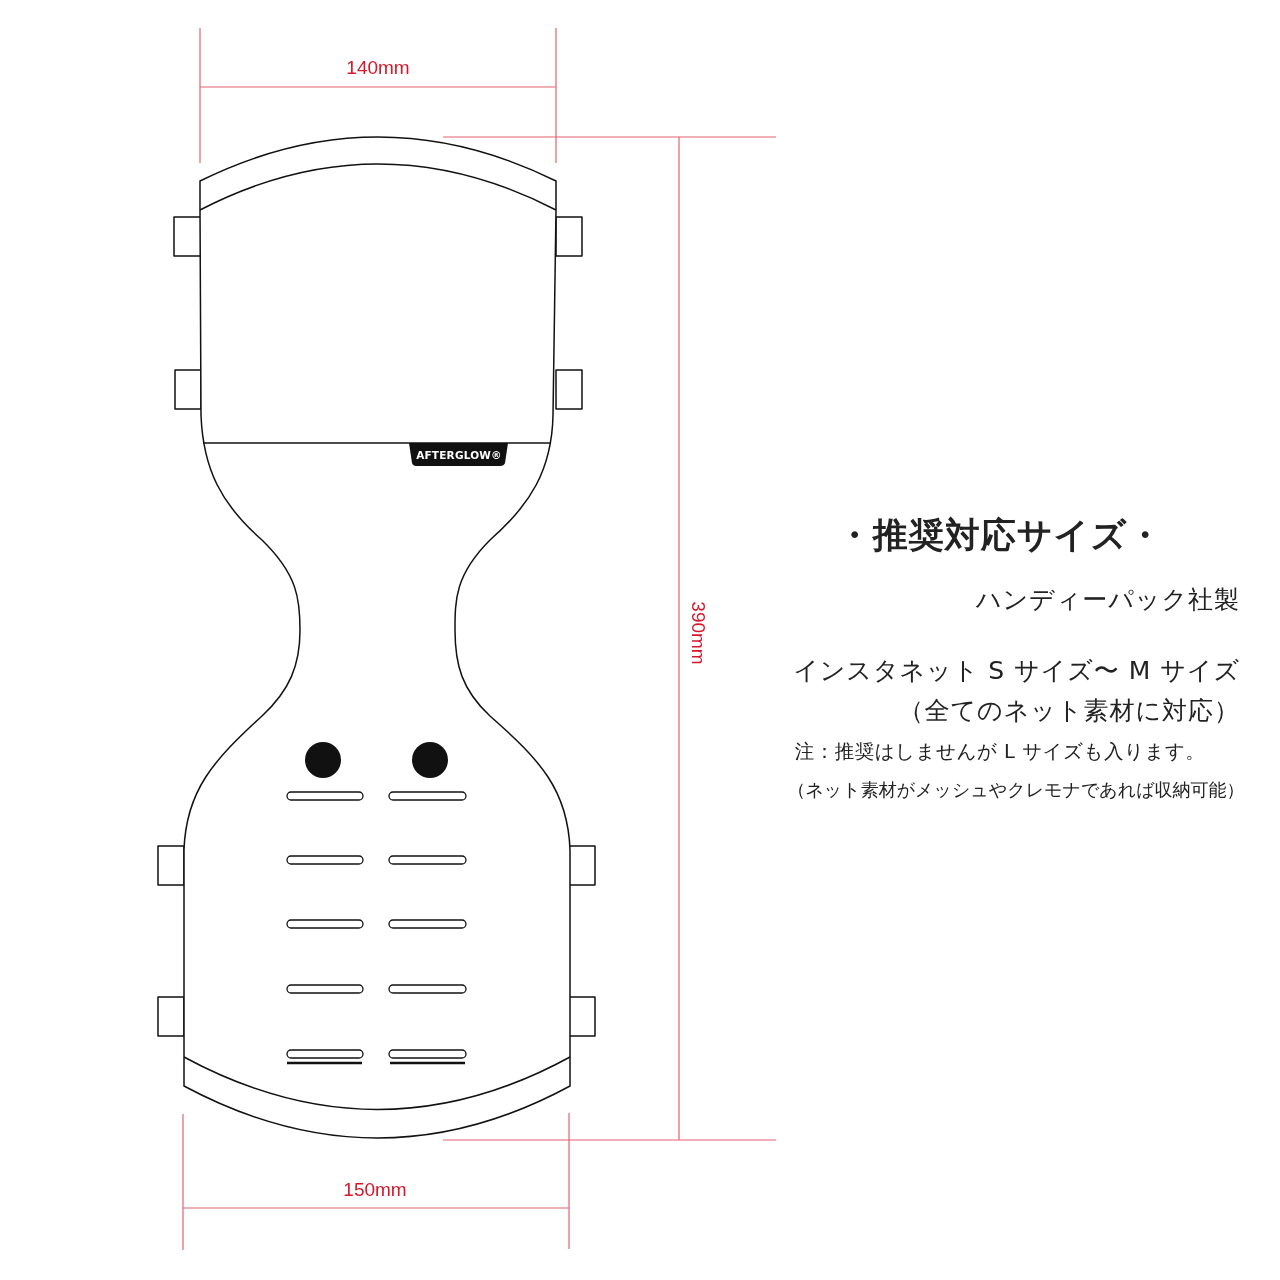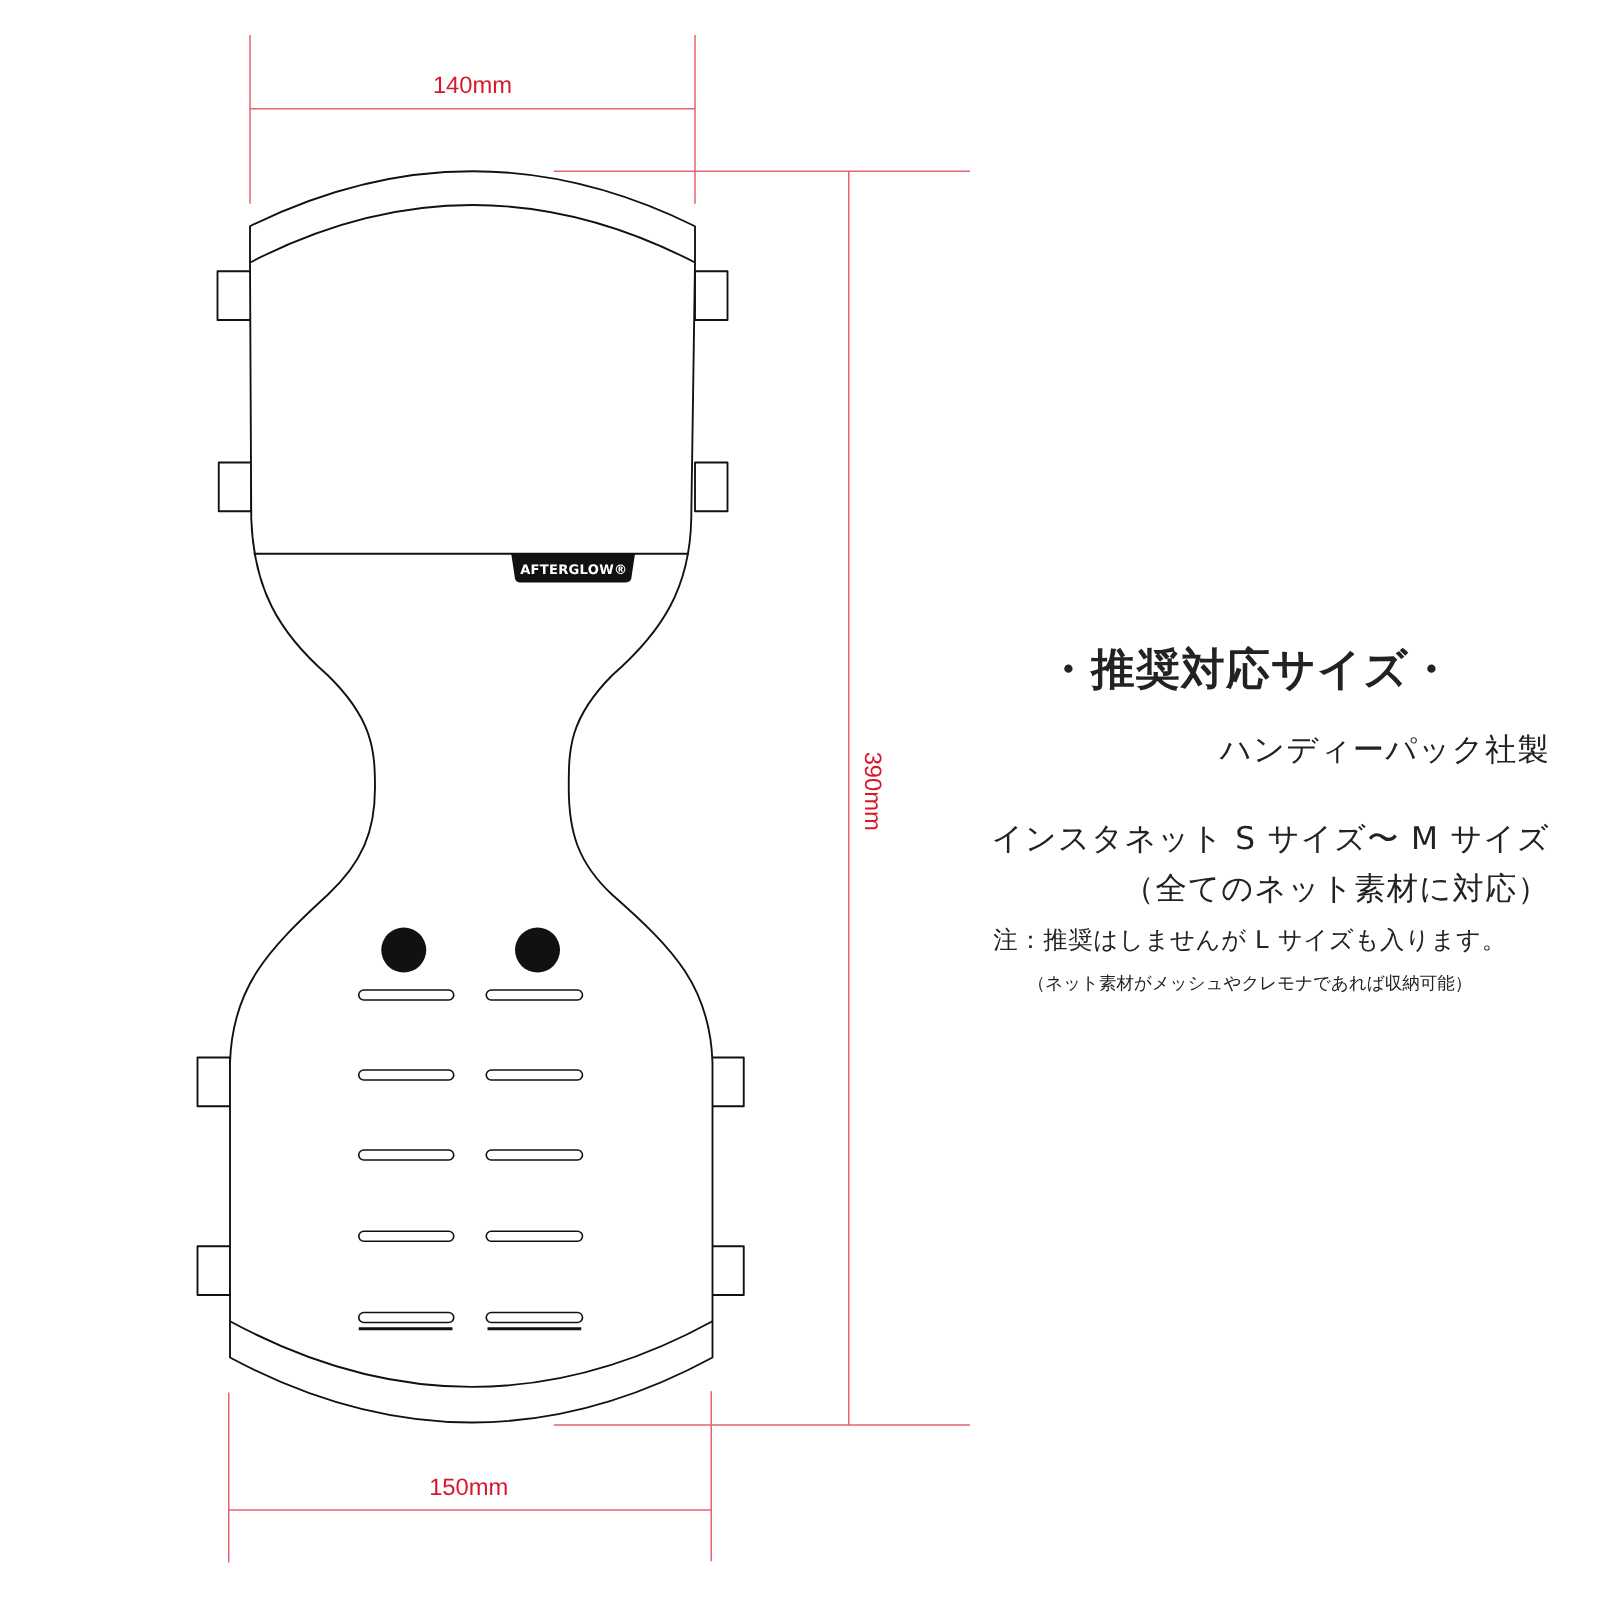--- a/index.html
+++ b/index.html
@@ -7,21 +7,21 @@
   #diagram { position: absolute; left: 0; top: 0; width: 1280px; height: 1280px; }
   .dim-text { font-family: "Liberation Sans", sans-serif; font-size: 19px; fill: #d7182a; }
   .logo-text { font-family: "DejaVu Sans", sans-serif; font-size: 10.5px; font-weight: bold; fill: #ffffff; letter-spacing: 0.2px; }
   .info { position: absolute; left: 760px; width: 480px; text-align: center; color: #222222; font-family: "DejaVu Sans", sans-serif; }
   .info .title { position: absolute; top: 512px; left: 0; width: 100%; font-size: 35px; font-weight: bold; letter-spacing: 1px; }
   .info .line { position: absolute; left: 0; width: 100%; font-size: 25px; letter-spacing: 1px; text-align: right; }
   .info .l1 { top: 583px; }
   .info .l2 { top: 654px; }
   .info .l3 { top: 694px; }
   .info .note { position: absolute; top: 738px; left: 0; width: 100%; font-size: 19.5px; letter-spacing: 0.5px; }
-  .info .sub { position: absolute; top: 778px; left: 0; width: 100%; font-size: 14px; }
+  .info .sub { position: absolute; top: 778px; left: 16px; width: 100%; font-size: 18px; }
 </style>
 </head>
 <body>
 
 <svg id="diagram" viewBox="0 0 1280 1280" xmlns="http://www.w3.org/2000/svg">
 
   <g stroke="#e4626f" stroke-width="1.2" fill="none">
 
     <line x1="200" y1="28" x2="200" y2="163"></line>
     <line x1="556" y1="28" x2="556" y2="163"></line>

